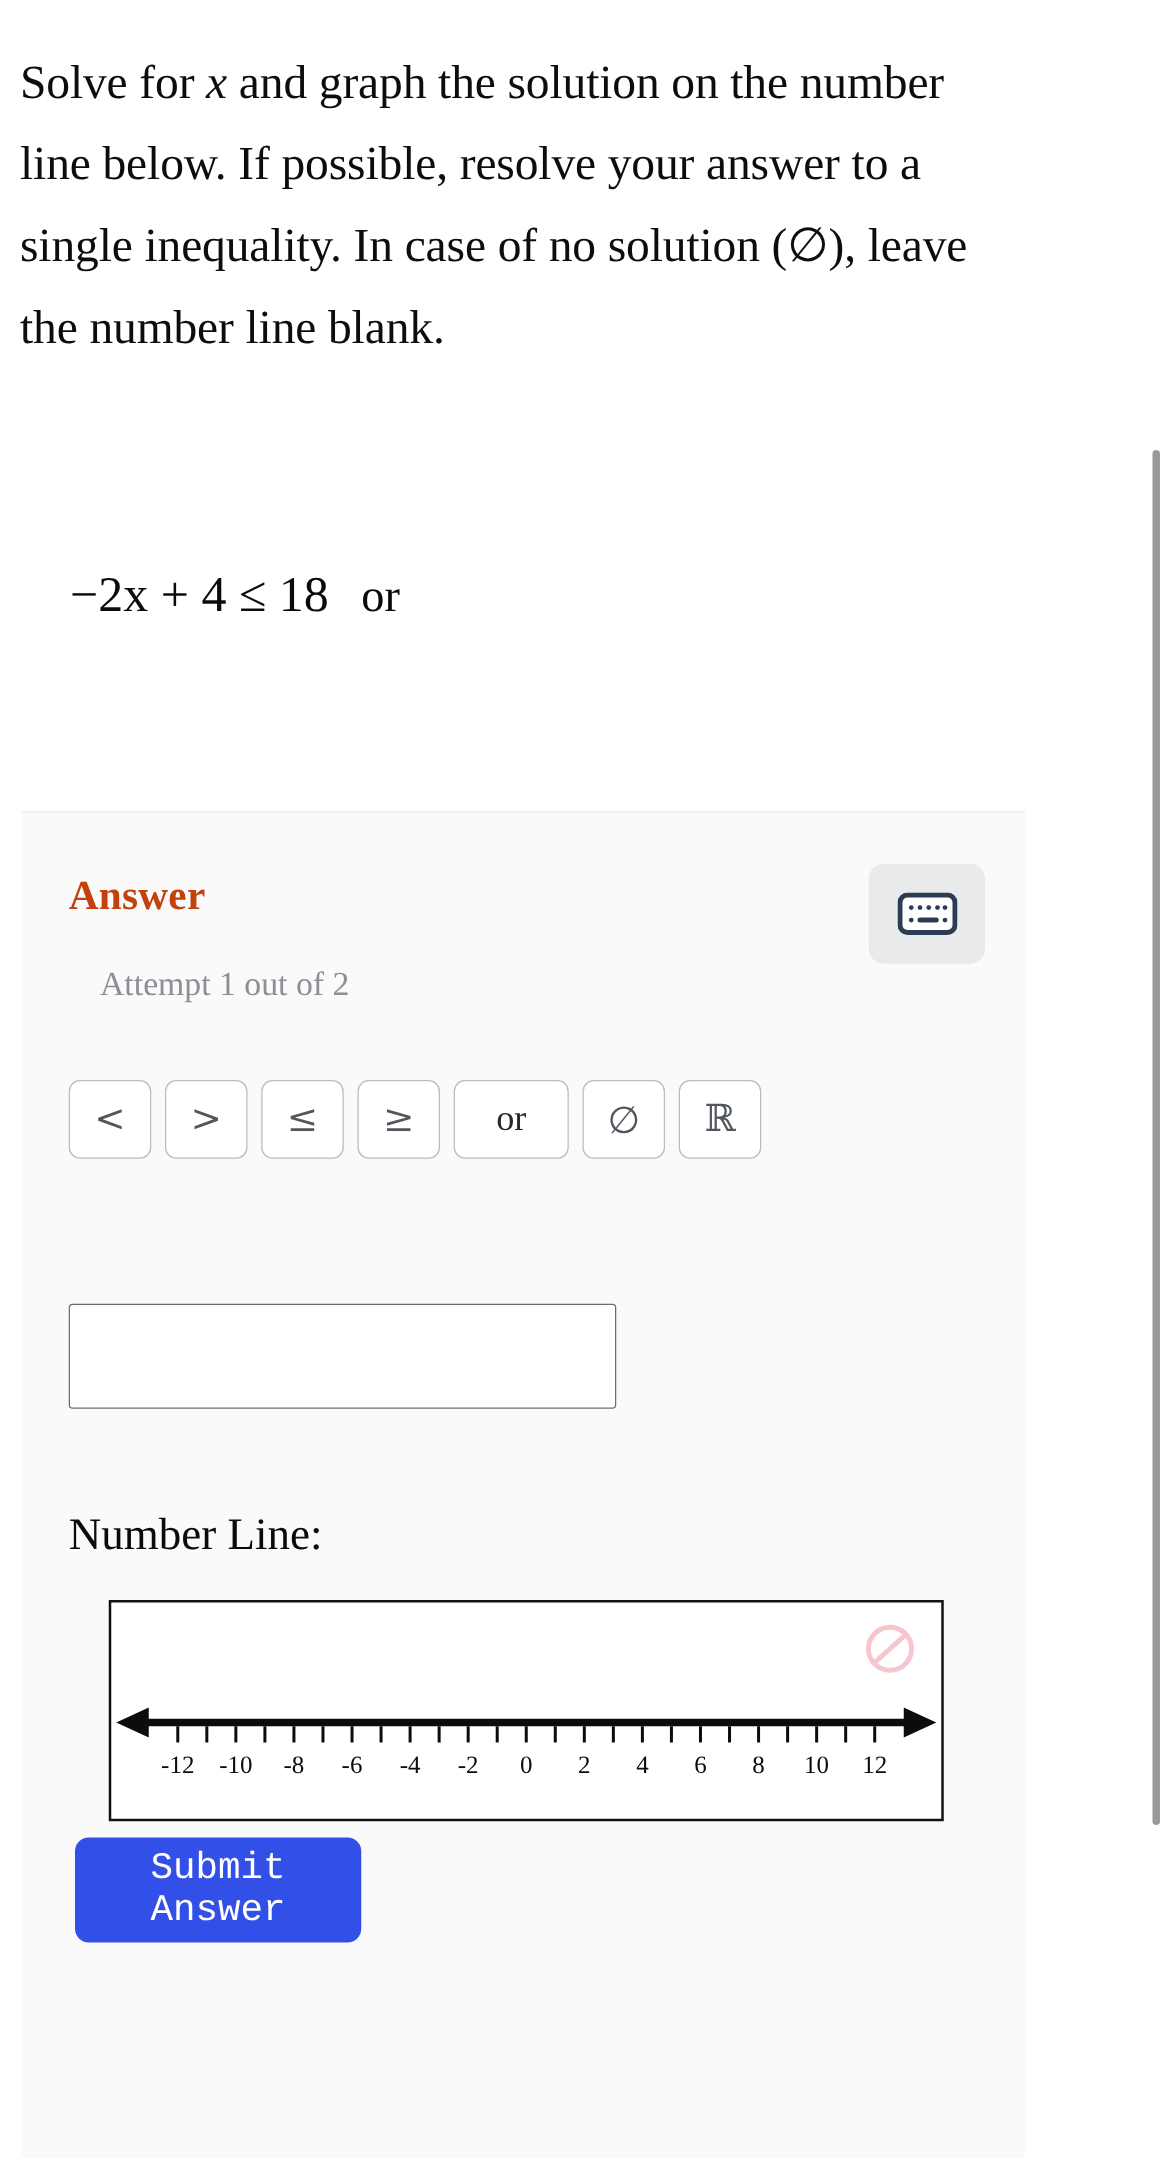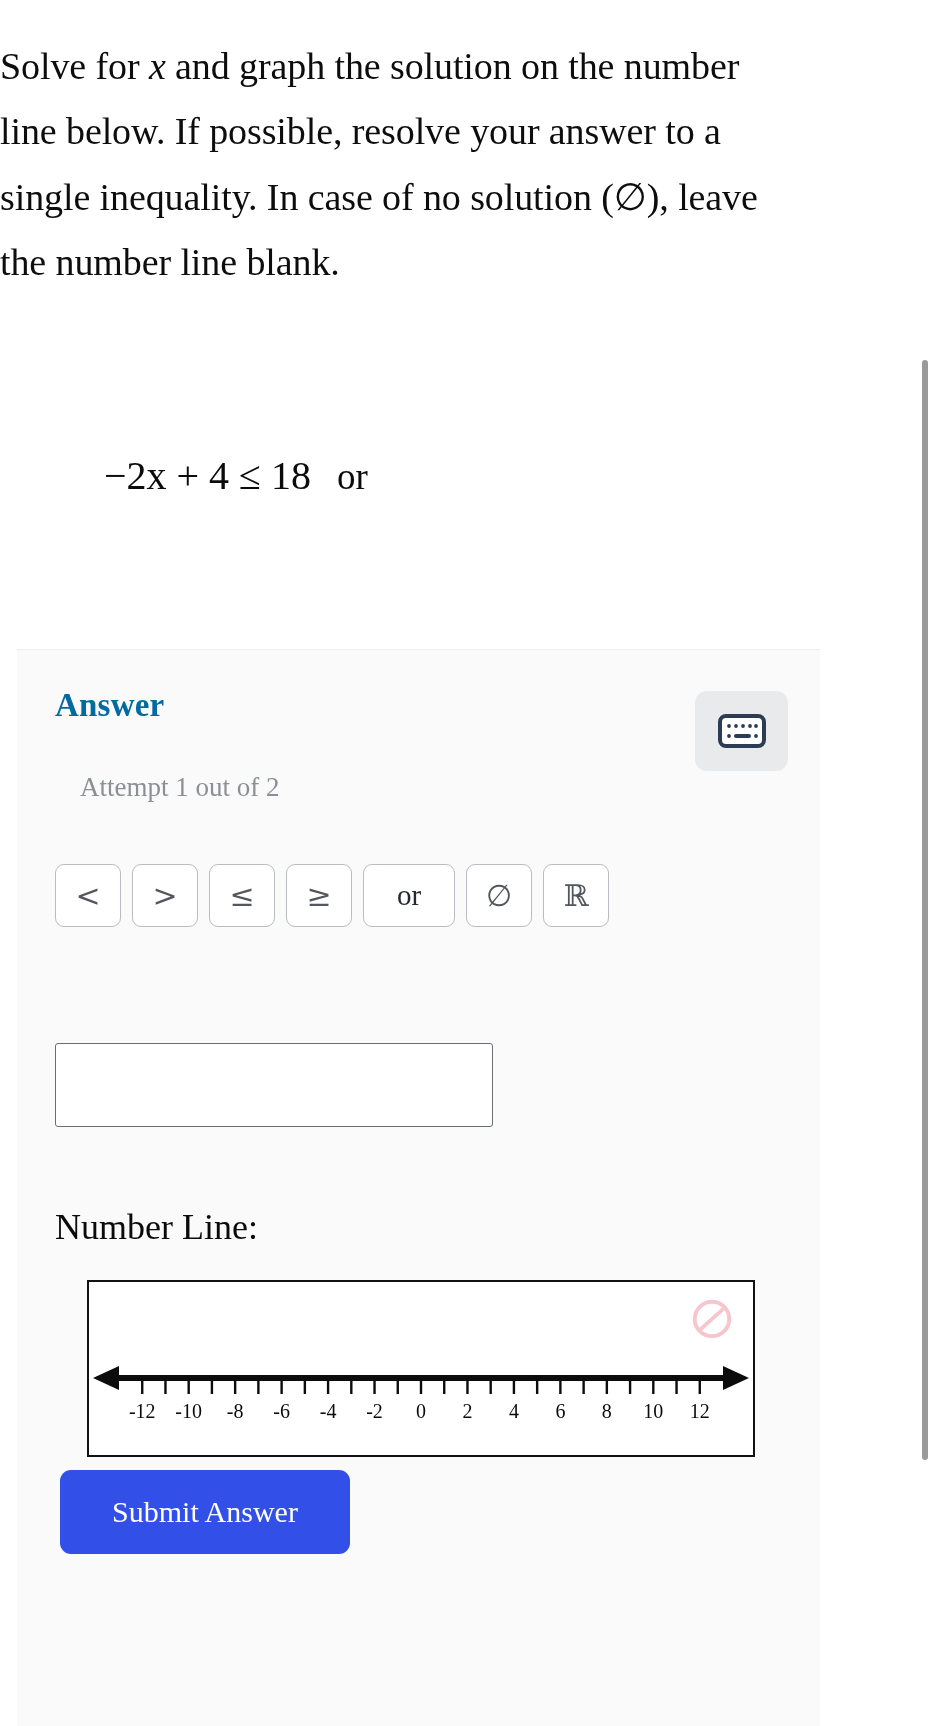--- a/index.html
+++ b/index.html
@@ -13,21 +13,21 @@
     position: relative;
     overflow: hidden;
     font-family: "Liberation Serif", "DejaVu Serif", serif;
     color: #111111;
     -webkit-font-smoothing: antialiased;
   }
 
   
   .prompt {
     position: absolute;
-    left: 0;
+    left: 16px;
     top: 34px;
     width: 800px;
     font-size: 38px;
     line-height: 1.72;
     color: #0d0d0d;
     letter-spacing: -0.1px;
   }
   .mathvar {
     font-style: italic;
     font-family: "Liberation Serif", "DejaVu Serif", serif;
@@ -35,21 +35,20 @@
 
   
   .math-block {
     position: absolute;
     left: 34px;
     top: 440px;
     width: 760px;
     font-size: 40px;
     line-height: 1.78;
     color: #0b0b0b;
-    margin-left: 48px;
   }
   .math-line {
     white-space: nowrap;
   }
   .math-line .expr {
     font-family: "Liberation Serif", "DejaVu Serif", serif;
   }
   .math-line .opword {
     margin-left: 26px;
     font-size: 37px;
@@ -64,24 +63,24 @@
     top: 649px;
     width: 803px;
     height: 1077px;
     background: #fafafa;
     border-top: 1px solid #ededed;
   }
 
   .answer-head {
     position: absolute;
     left: 38px;
-    top: 37px;
+    top: 49px;
     font-size: 33px;
     font-weight: bold;
-    color: #0369a1;
+    color: #c2410c;
     letter-spacing: 0.2px;
   }
 
   .kbd-button {
     position: absolute;
     right: 32px;
     top: 41px;
     width: 93px;
     height: 80px;
     background: #e9eaec;
@@ -192,28 +191,28 @@
     text-align: center;
     font-size: 24px;
     color: #a6a9ae;
   }
 
   
   .submit-btn {
     position: absolute;
     left: 43px;
     top: 820px;
-    width: 290px;
+    width: 229px;
     height: 84px;
     background: #3250e8;
     border: none;
     border-radius: 11px;
     color: #ffffff;
     font-size: 30px;
-    font-family: Liberation Serif, serif;
+    font-family: Liberation Mono, monospace;
     cursor: pointer;
   }
 
   
   .scrollbar-track {
     position: absolute;
     right: 0;
     top: 0;
     width: 10px;
     height: 1726px;

